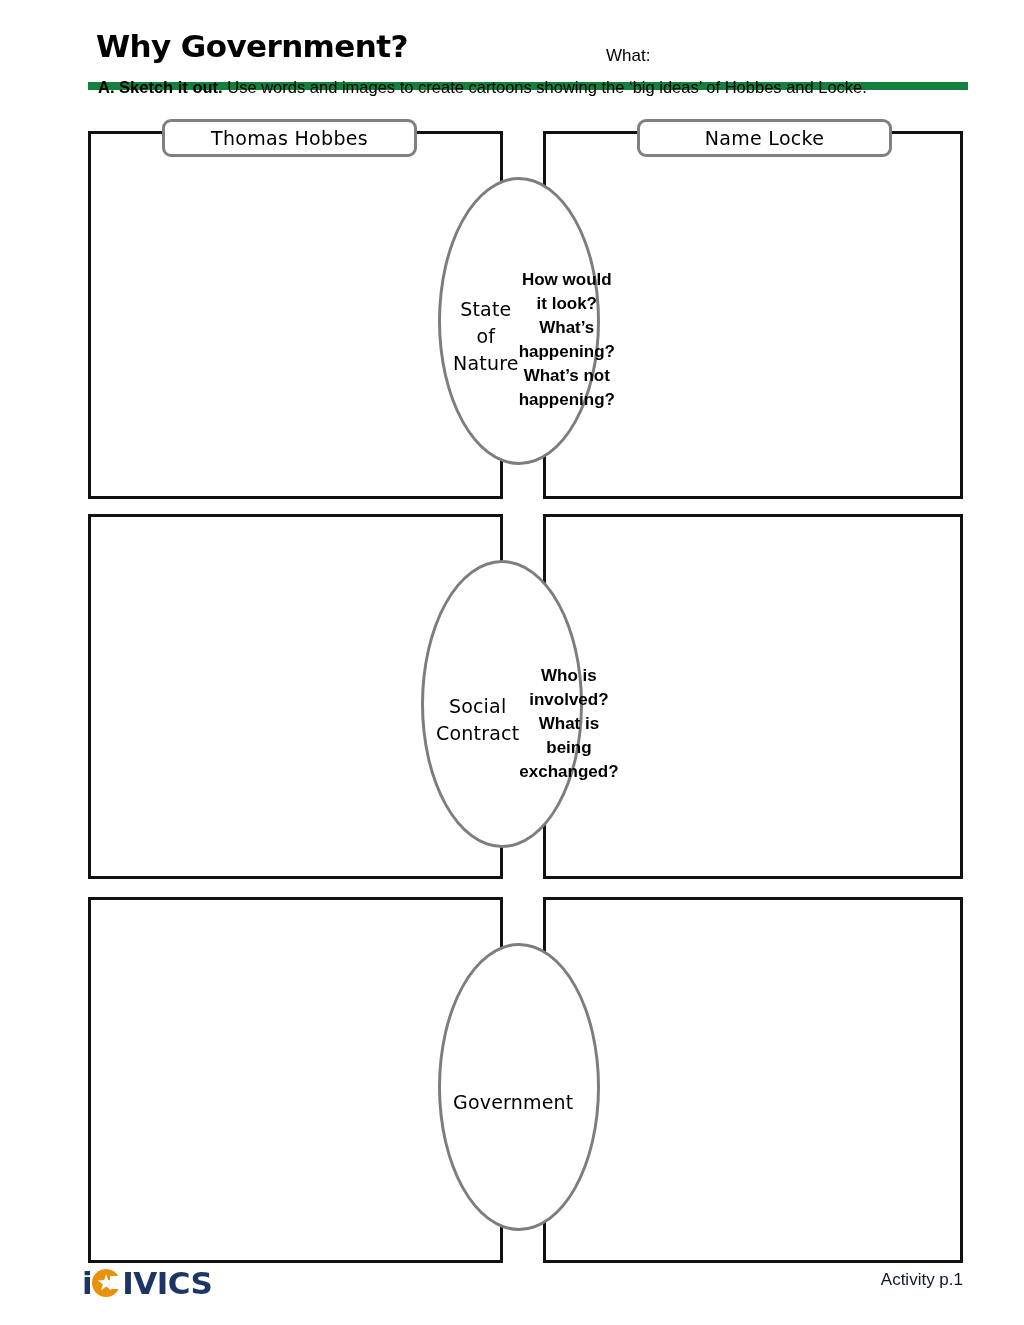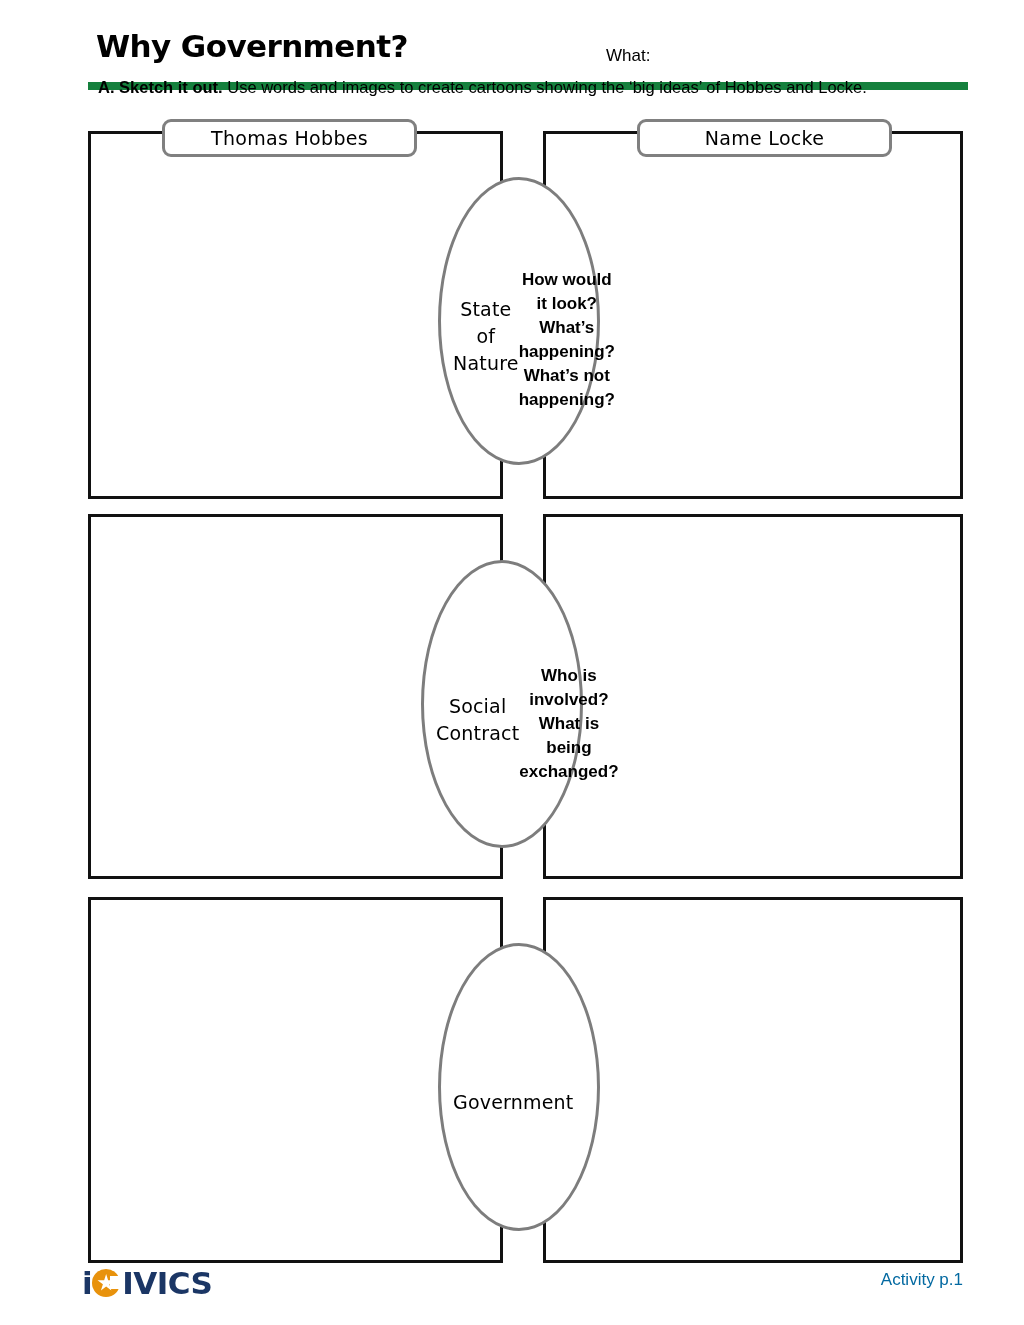--- a/index.html
+++ b/index.html
@@ -192,21 +192,21 @@
   }
   .logo-rest { color: #1b3665; }
 
   .footer-page {
     position: absolute;
     right: 61px;
     top: 1268px;
     font-family: "Liberation Sans", sans-serif;
     font-size: 17px;
     line-height: 24px;
-    color: #0369a1;
+    color: #0f172a;
     white-space: nowrap;
   }
 </style>
 </head>
 <body>
 
 <div class="header">
   <div class="page-title">Why Government?</div>
   <div class="name-label">What:</div>
 </div>

